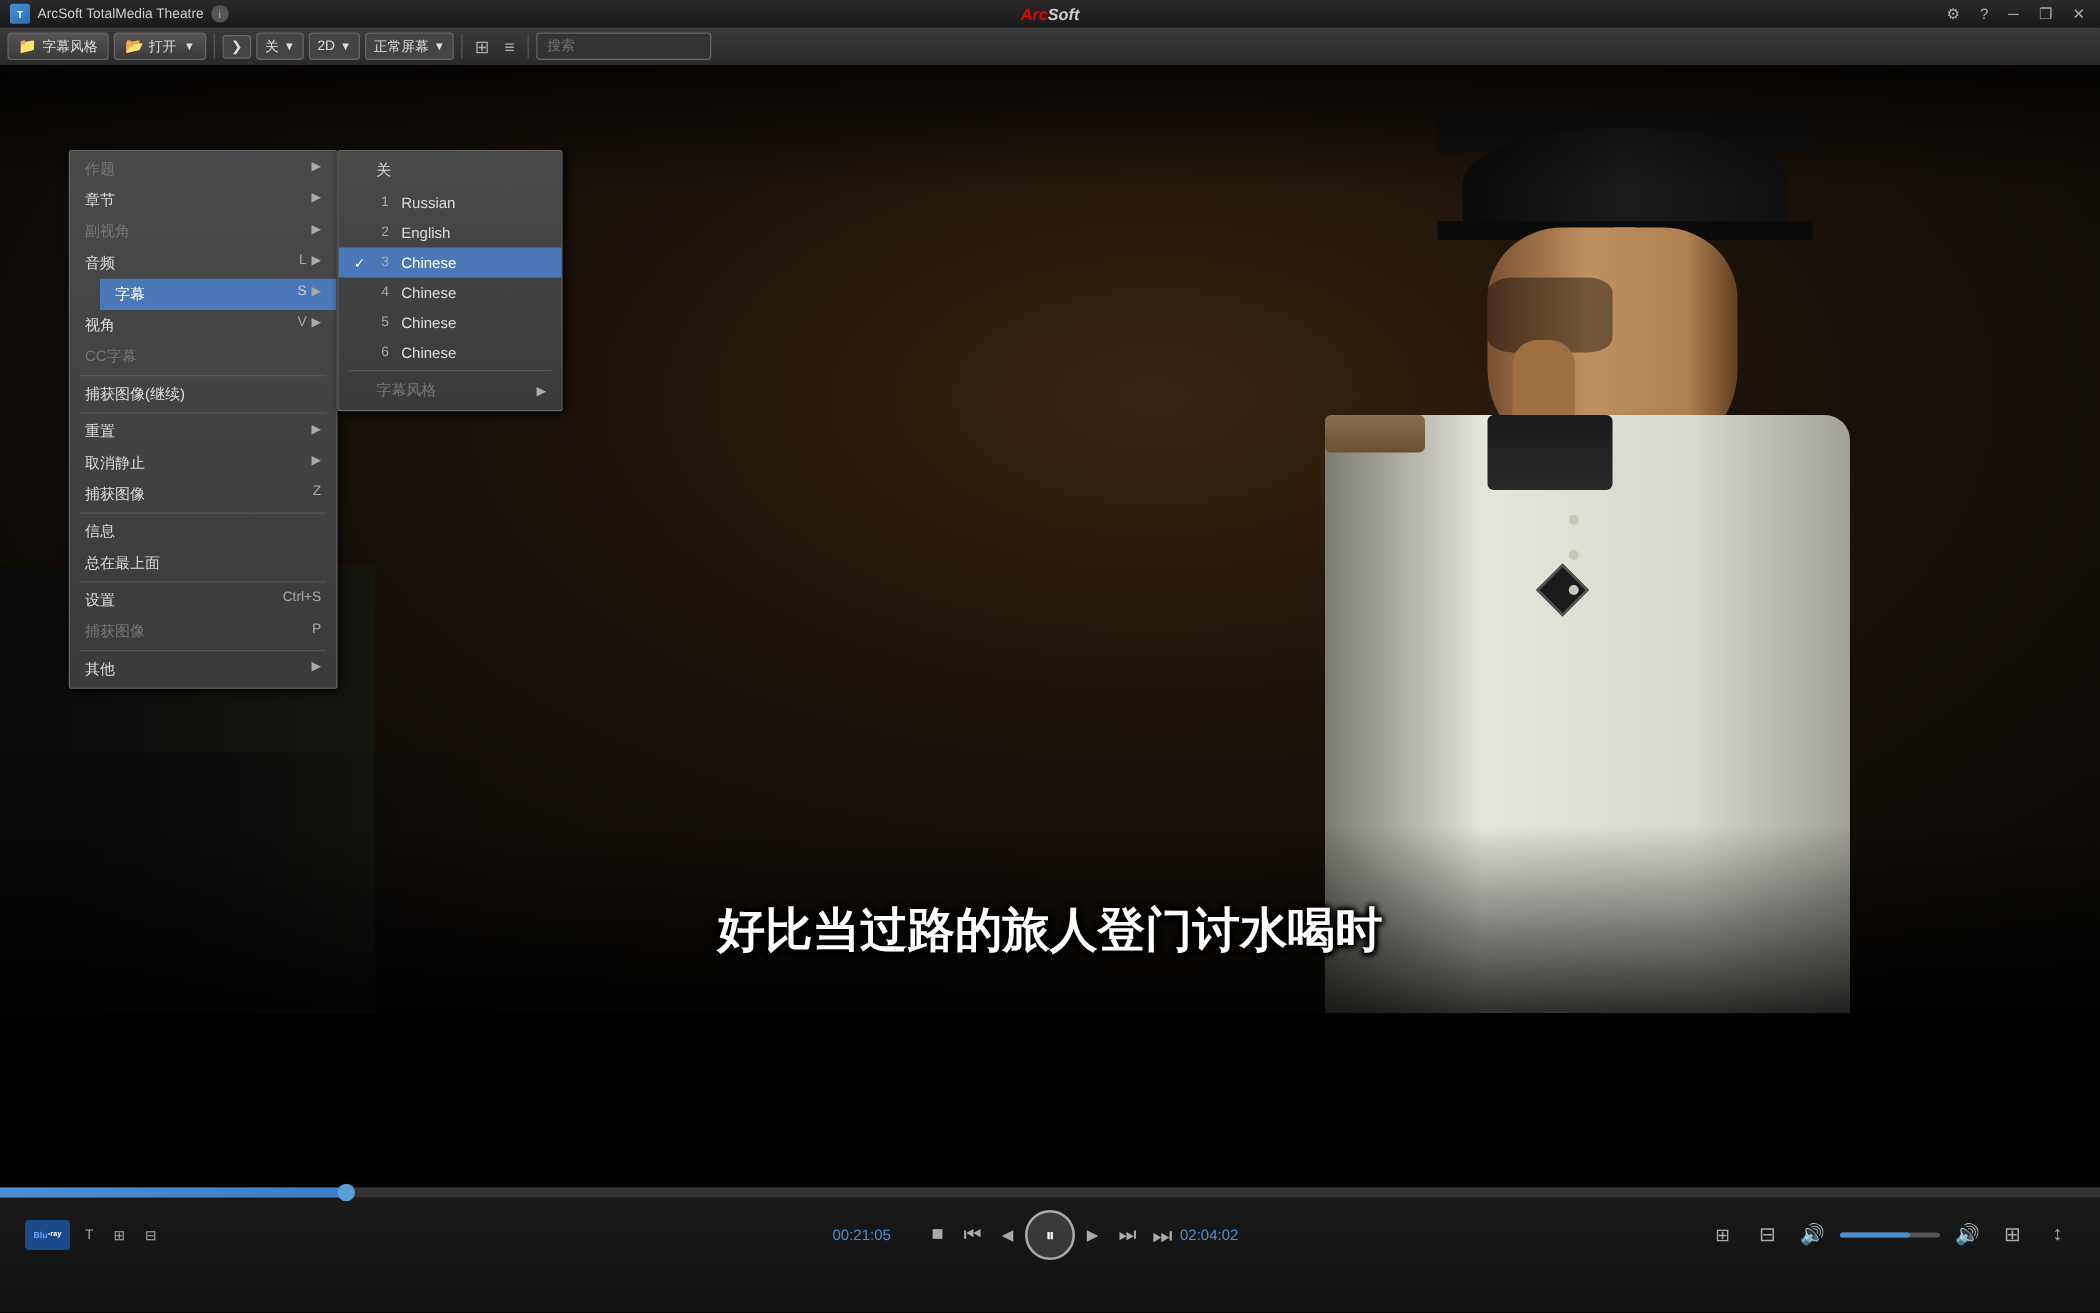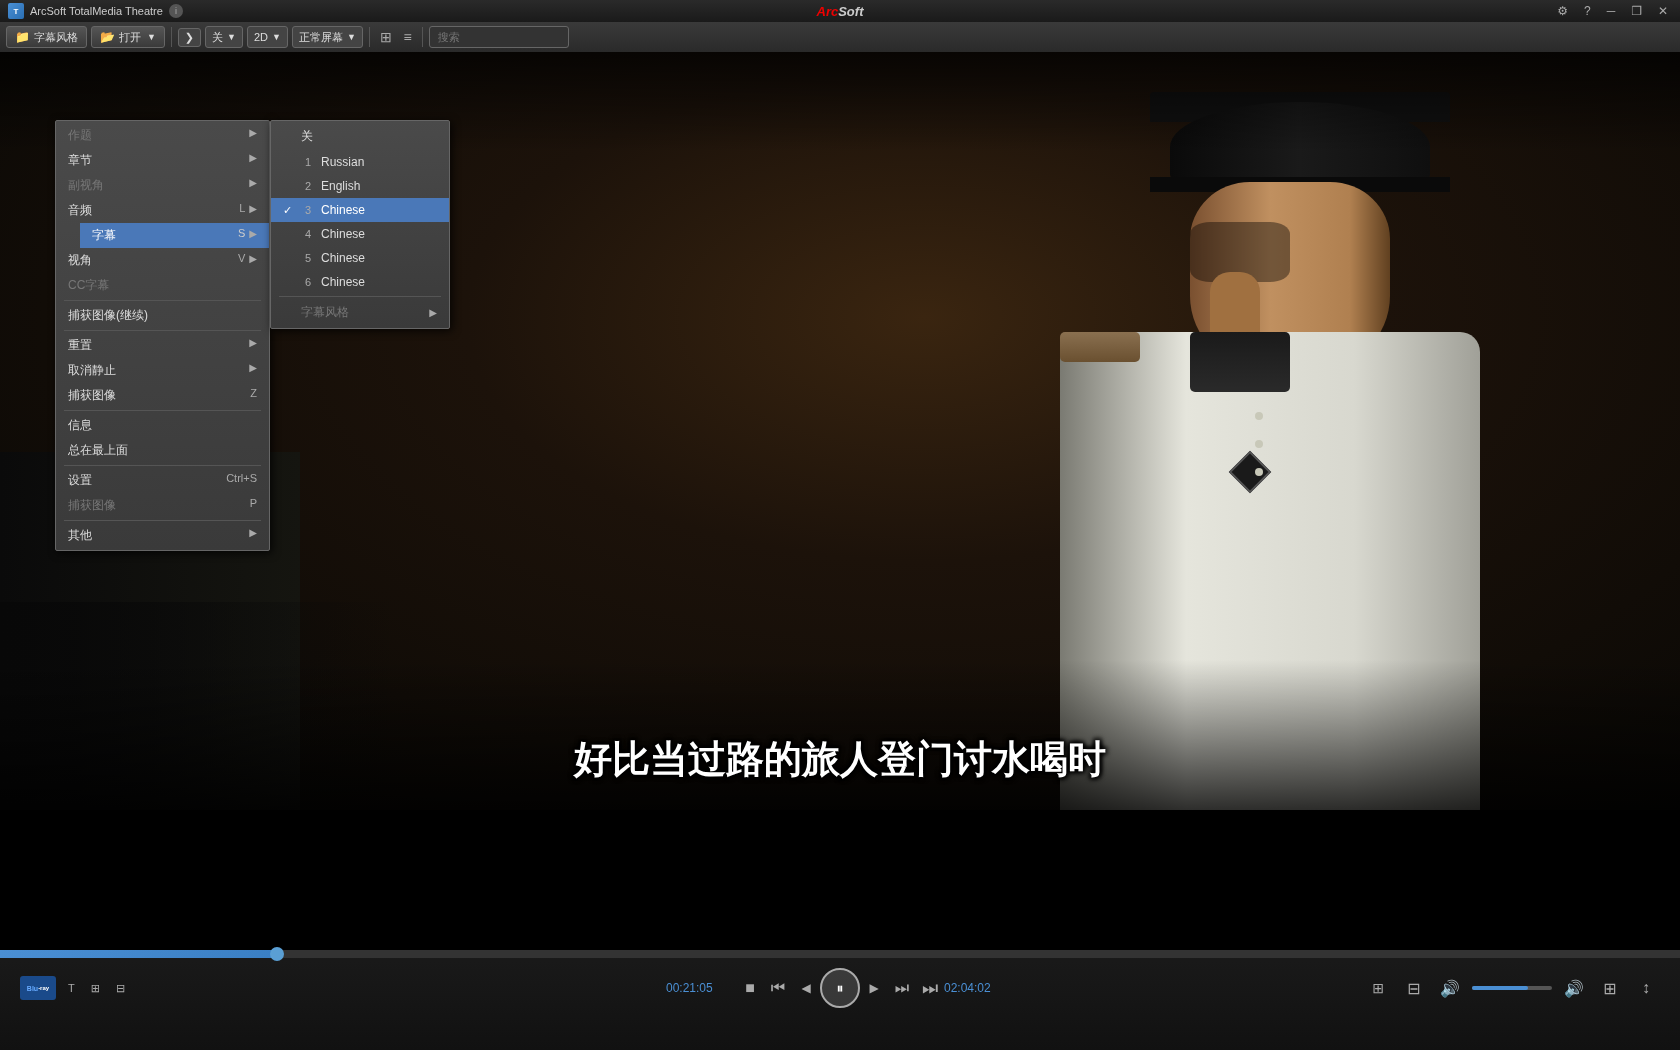--- a/index.html
+++ b/index.html
@@ -150,21 +150,21 @@
       position: absolute;
       top: 0;
       left: 0;
       width: 100%;
       height: 100%;
       background: radial-gradient(ellipse at 60% 40%, #2a2015 0%, #1a1408 40%, #080808 100%);
     }
     
     #subtitle {
       position: absolute;
-      bottom: 25px;
+      bottom: 40px;
       left: 50%;
       transform: translateX(-50%);
       color: #fff;
       font-size: 38px;
       font-weight: bold;
       text-shadow: 2px 2px 4px #000, -2px -2px 4px #000, 2px -2px 4px #000, -2px 2px 4px #000;
       white-space: nowrap;
       z-index: 10;
     }
 

